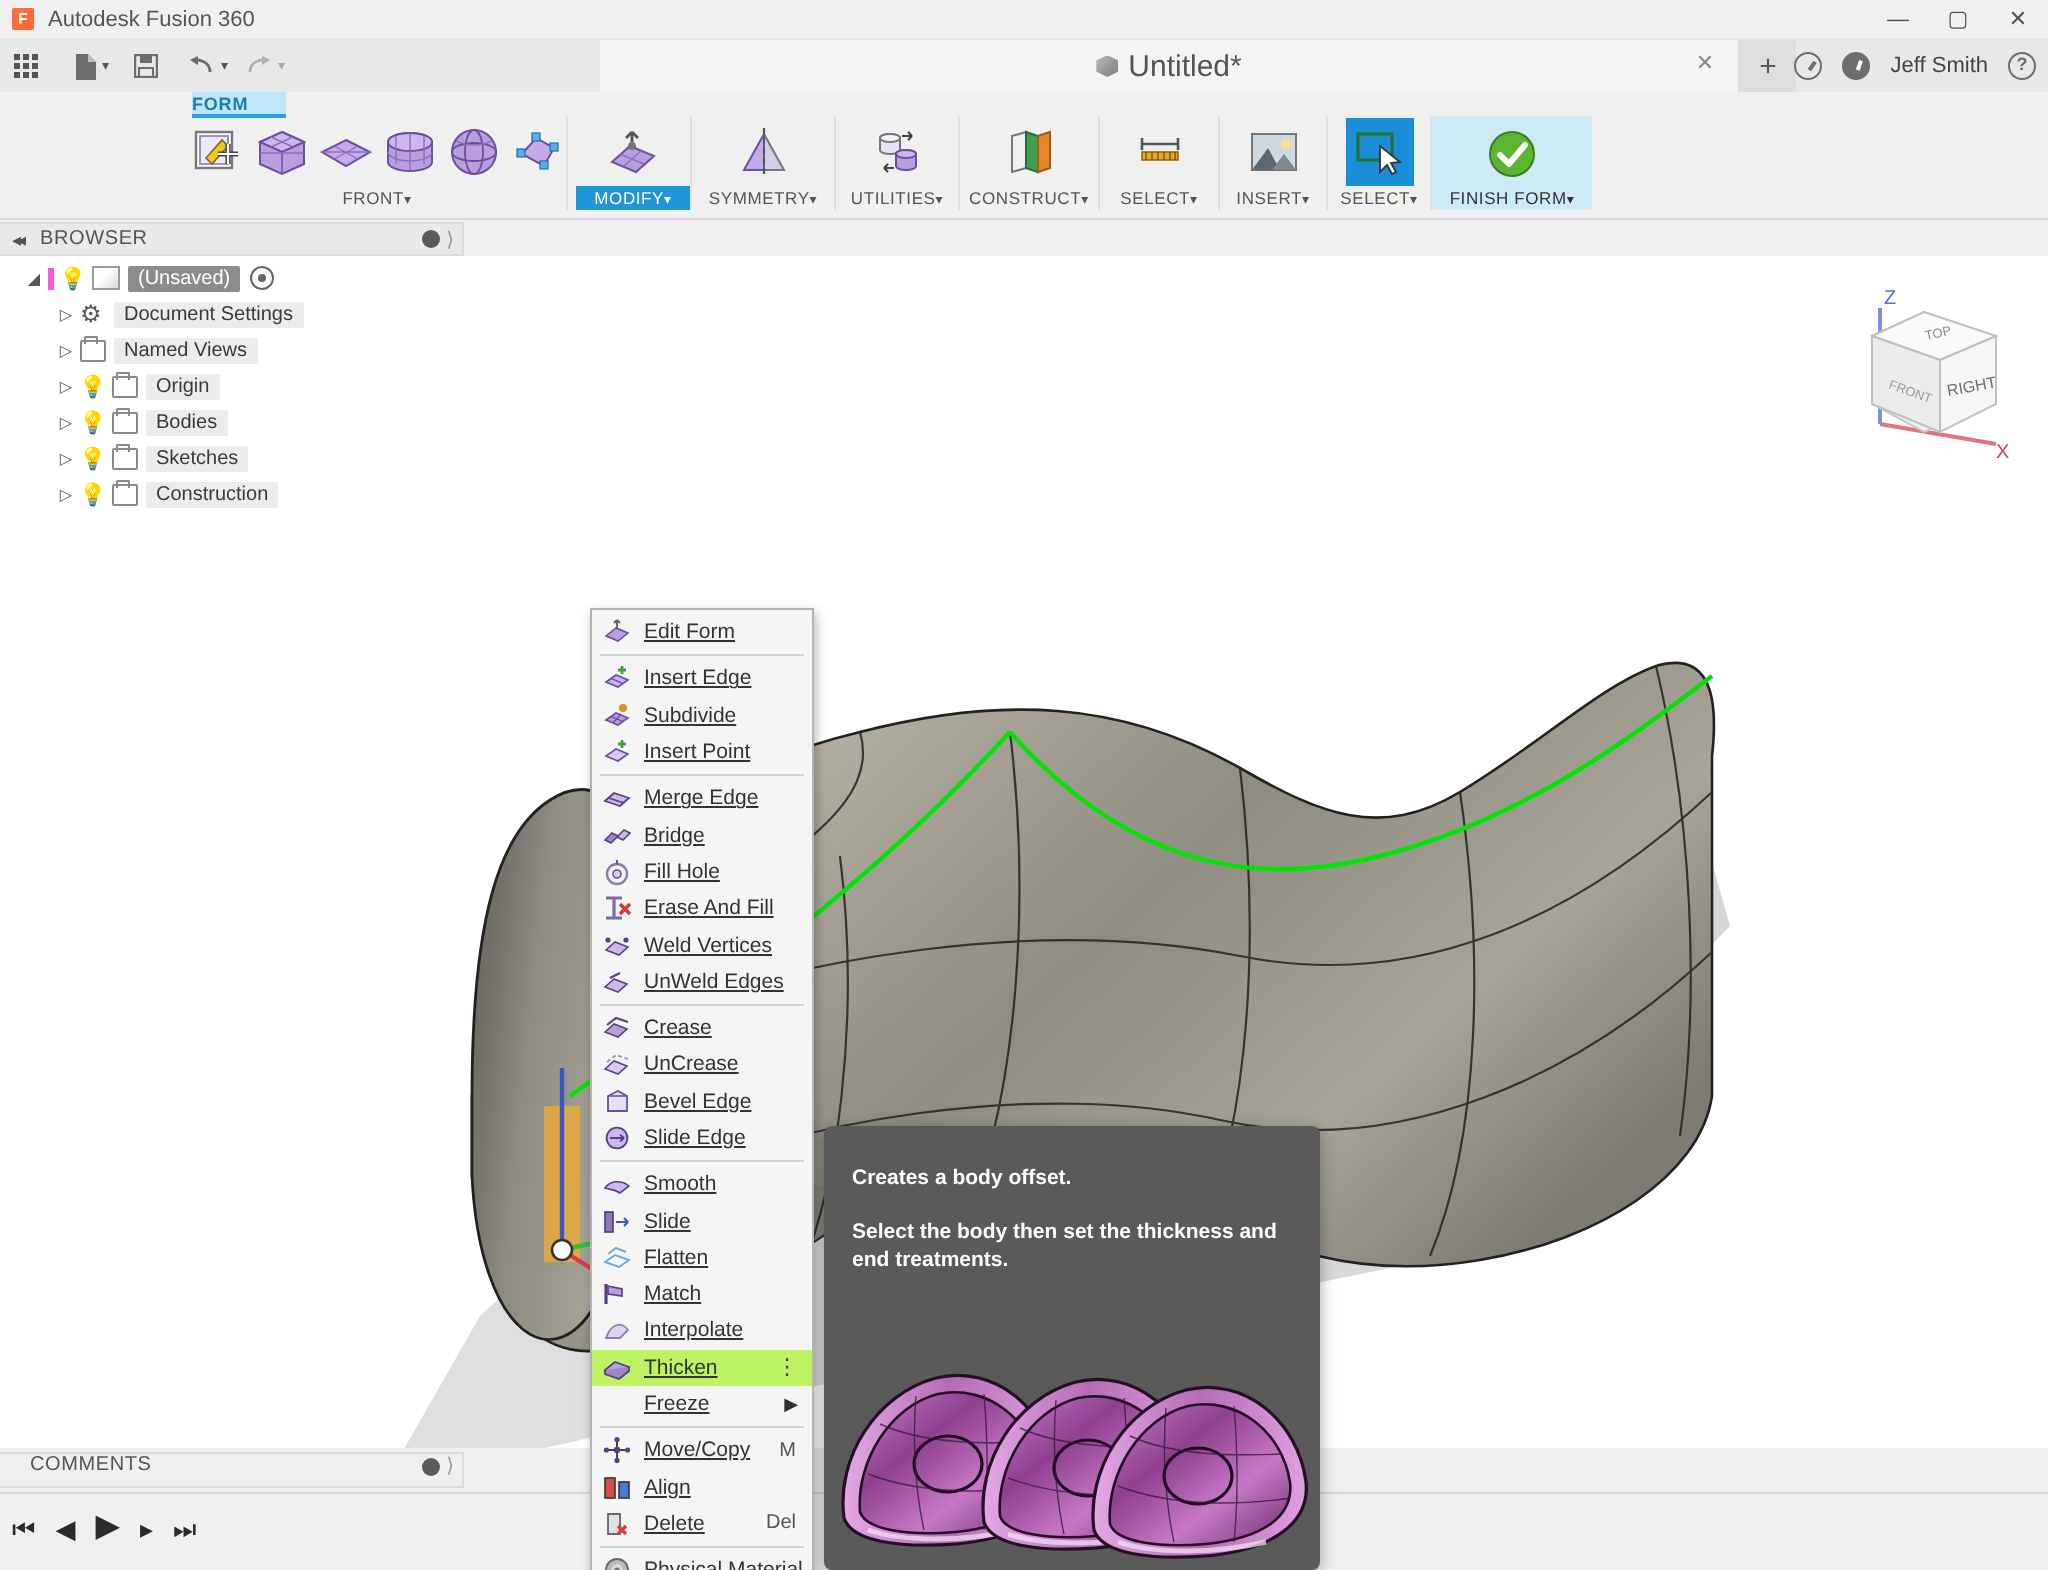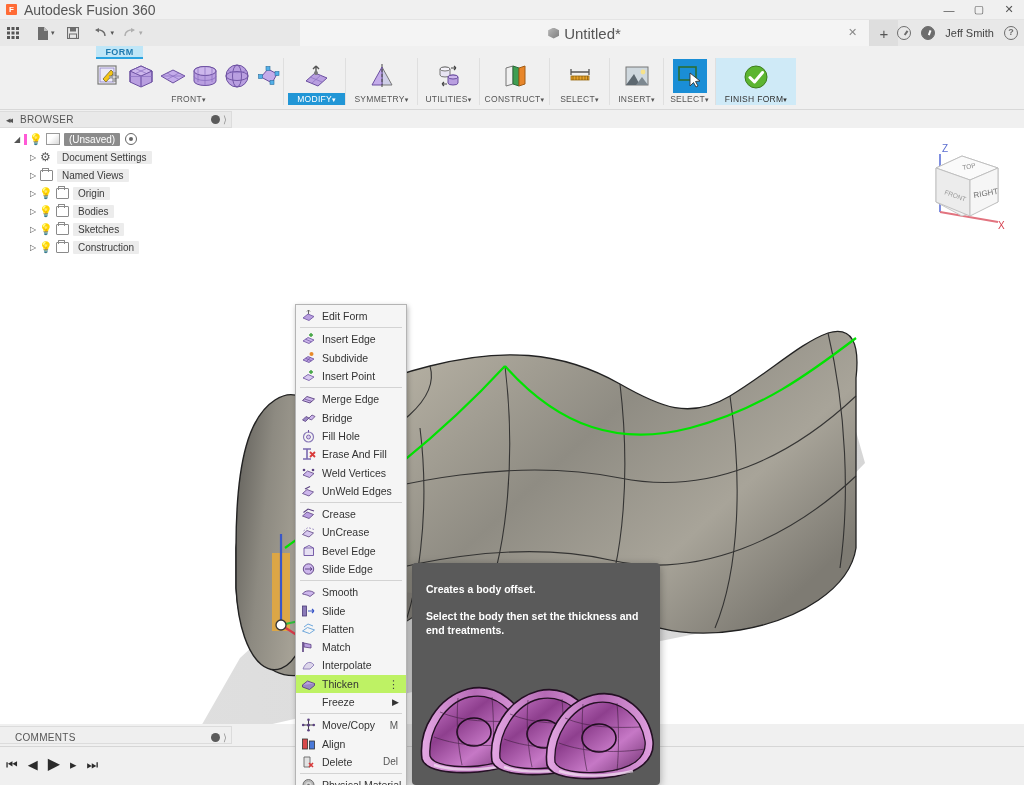--- a/index.html
+++ b/index.html
@@ -18,21 +18,21 @@
     position:absolute; left:0; top:0; width:1024px; height:20px;
     background:#f0f0f0; display:flex; align-items:center;
     border-bottom:1px solid #e4e4e4;
   }
   .tb-logo {
     width:11px; height:11px; margin-left:6px; margin-right:7px;
     background:#ff6b35; border-radius:1px; position:relative;
     display:flex; align-items:center; justify-content:center;
     color:#fff; font-size:8px; font-weight:bold; line-height:1;
   }
-  .tb-title { font-size:14px; color:#555; }
+  .tb-title { font-size:11px; color:#555; }
   .tb-wincontrols { margin-left:auto; display:flex; height:20px; }
   .tb-wincontrols div {
     width:30px; height:20px; display:flex; align-items:center;
     justify-content:center; font-size:11px; color:#555;
   }
 
   
   .tabstrip {
     position:absolute; left:0; top:20px; width:1024px; height:26px;
     background:#e8e8e8; display:flex; align-items:stretch;
@@ -79,21 +79,21 @@
   }
 
   
   .ribbon {
     position:absolute; left:0; top:46px; width:1024px; height:64px;
     background:#f0f0f0; border-bottom:1px solid #d8d8d8;
   }
   .formtab {
     position:absolute; left:96px; top:0; width:47px; height:13px;
     background:#bfe6f7; color:#1e7ab0; font-size:9px;
-    text-align:center; line-height:13px; letter-spacing:.4px;
+    line-height:13px; letter-spacing:.4px;
     border-bottom:2px solid #29a3e0; font-weight:bold;
   }
   .designbox {
     position:absolute; left:8px; top:12px; width:78px; height:46px;
     border:1px solid #d0d0d0; background:#f7f7f7;
     display:flex; align-items:center; justify-content:center;
     font-size:10px; color:#555; letter-spacing:.5px;
   }
   .designbox .caret { margin-left:5px; font-size:7px; }
 
@@ -173,21 +173,21 @@
   }
   .browser, .tree { z-index:20; }
 
   
   .viewcube { position:absolute; right:14px; top:8px; width:96px; height:96px; }
 
   
   .comments {
     position:absolute; left:0; top:726px; width:232px; height:18px;
     background:#efefef; border:1px solid #dcdcdc; border-left:none;
-    display:flex; align-items:flex-end;
+    display:flex; align-items:flex-start;
   }
   .comments .ctitle { font-size:10px; color:#555; margin-left:15px; letter-spacing:.3px; }
   .comments .dots { margin-left:auto; margin-right:4px; display:flex;align-items:center;gap:3px;}
 
   
   .timeline {
     position:absolute; left:0; top:746px; width:1024px; height:39px;
     background:#f0f0f0; border-top:1px solid #d6d6d6;
   }
   .tl-nav { position:absolute; left:6px; top:9px; display:flex; align-items:center; gap:10px; }
@@ -199,21 +199,21 @@
     background:#f5f5f5; border:1px solid #b4b4b4;
     box-shadow:1px 2px 5px rgba(0,0,0,.28);
     z-index:60; padding:2px 0 0 0;
   }
   .mi {
     display:flex; align-items:center; height:18.3px; padding-left:5px;
     font-size:10.5px; color:#333; position:relative;
   }
   .mi.sel { background:#bef264; }
   .mi .mico { width:15px; height:14px; margin-right:6px; flex:0 0 15px; }
-  .mi .mlbl { flex:1; white-space:nowrap; }
+  .mi .mlbl { flex:1; white-space:nowrap;text-decoration:underline; }
   .mi .mkey { font-size:10px; color:#555; margin-right:8px; }
   .mi .dots3 { position:absolute; right:7px; font-size:11px; color:#444; line-height:10px; letter-spacing:0;}
   .mi .arrow { position:absolute; right:7px; font-size:9px; color:#333; }
   .msep { height:1px; background:#d3d3d3; margin:2px 4px; }
   .mi.indent .mlbl { padding-left:21px; }
 
   
   .tooltip {
     position:absolute; left:412px; top:563px; width:248px; height:222px;
     background:#5a5a5a; border-radius:4px; color:#fff;

